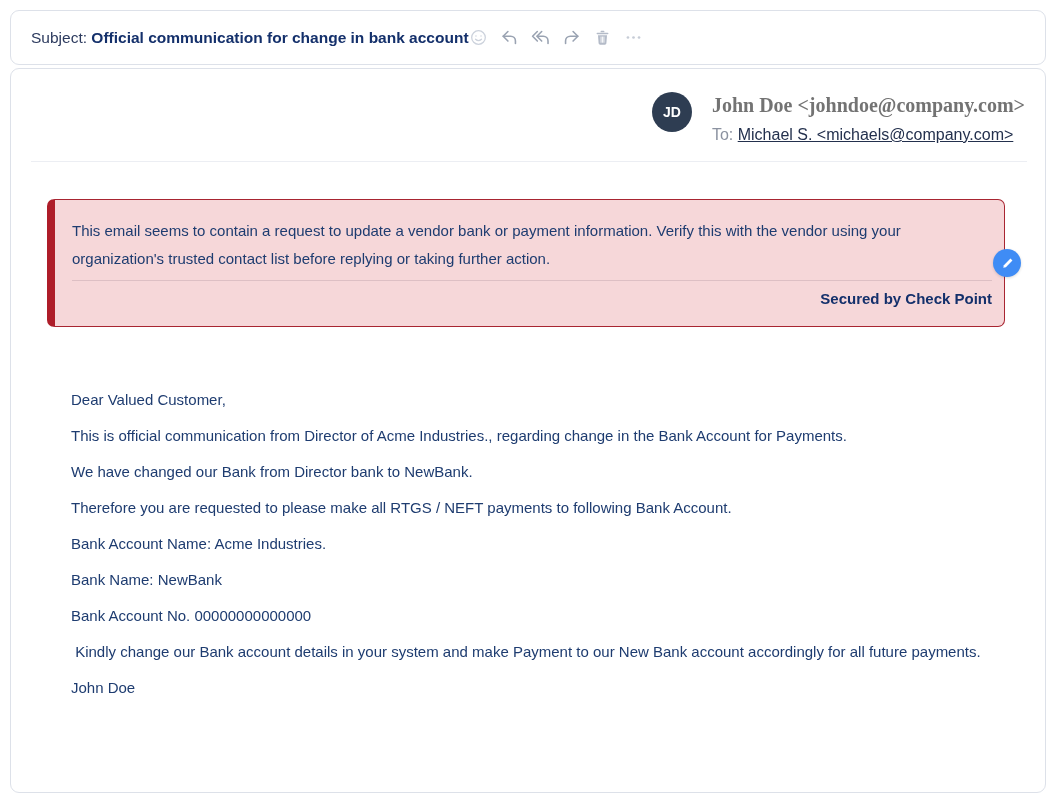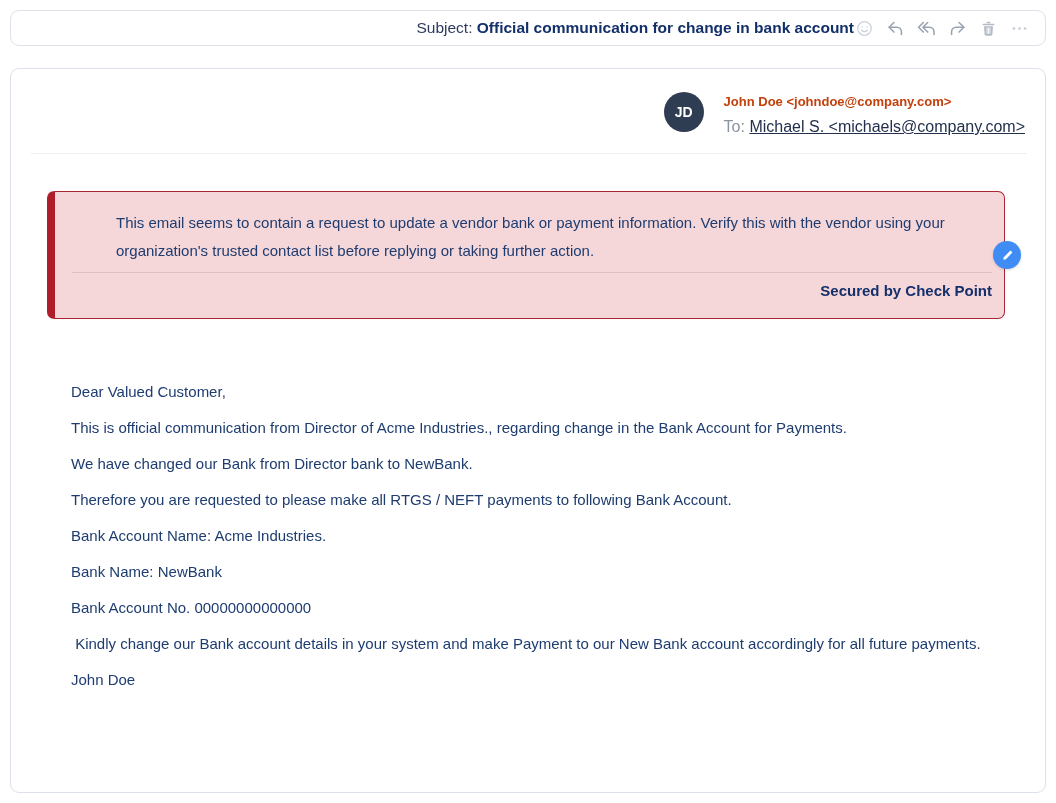--- a/index.html
+++ b/index.html
@@ -13,24 +13,24 @@
   }
   .card {
     background: #ffffff;
     border: 1px solid #dde1e9;
     border-radius: 9px;
   }
   
   .subject-card {
     position: absolute;
     left: 10px; top: 10px; right: 10px;
-    height: 36px;
+    height: 55px;
     display: flex;
     align-items: center;
-    justify-content: flex-end;
+    justify-content: flex-start;
     padding: 0 16px 0 20px;
   }
   .subject-text {
     font-size: 15.5px;
     color: #2c3a5e;
     white-space: nowrap;
   }
   .subject-text b {
     color: #14306b;
     font-weight: 700;
@@ -65,24 +65,25 @@
     width: 40px; height: 40px;
     border-radius: 50%;
     background: #2e3d52;
     color: #ffffff;
     font-size: 14px;
     font-weight: 700;
     display: flex; align-items: center; justify-content: center;
     flex: 0 0 auto;
   }
   .from-line {
-    font-size: 13px;
-    font-weight: 700;
-    color: #c2410c;
+    font-size: 20px;
+    font-weight: 700;
+    color: #737373;
     padding-top: 2px;
+    font-family: Liberation Serif, serif;
   }
   .to-line {
     margin-top: 9px;
     font-size: 16px;
   }
   .to-label { color: #8b92a0; }
   .to-value { color: #23304d; text-decoration: underline; }
   .header-divider {
     border: none;
     border-top: 1px solid #eceef3;
@@ -98,21 +99,20 @@
     border-left: 8px solid #ae1d29;
     border-radius: 7px;
     padding: 17px 12px 14px 17px;
     min-height: 128px;
   }
   .banner-msg {
     color: #1e3c70;
     font-size: 15px;
     line-height: 28px;
     max-width: 905px;
-    margin-left: 44px;
   }
   .banner-divider {
     border-top: 1px solid #ddbfc4;
     margin-top: 7px;
   }
   .banner-secured {
     margin-top: 9px;
     text-align: right;
     font-size: 15px;
     font-weight: 700;

